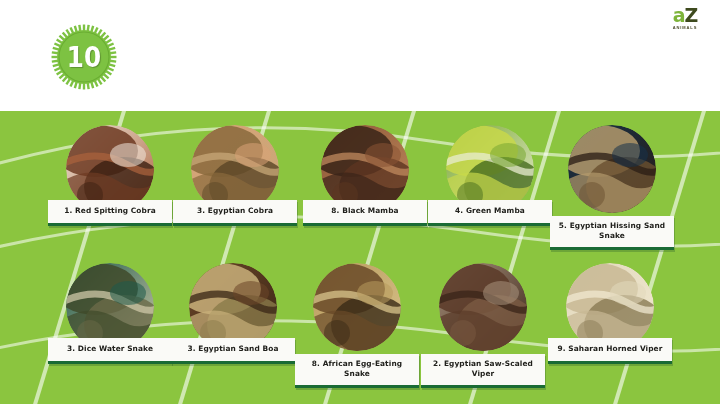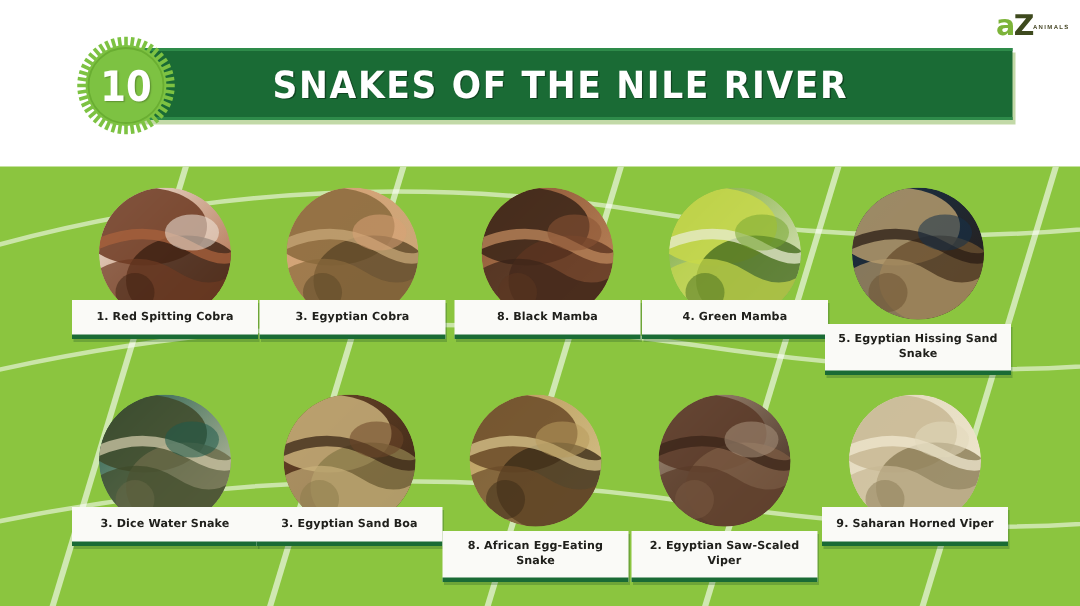--- a/index.html
+++ b/index.html
@@ -18,22 +18,22 @@
   
   .header-zone {
     position: absolute;
     left: 0; top: 0; width: 720px; height: 111px;
     background: #ffffff;
   }
   .logo {
     position: absolute;
     right: 14px; top: 4px;
     width: 42px; height: 26px;
-    display: flex; flex-direction: row;
-    align-items: center; justify-content: space-between;
+    display: flex; flex-direction: column;
+    align-items: center; justify-content: flex-end;
     line-height: 1;
   }
   .logo-mark {
     font-size: 19px; font-weight: bold;
     letter-spacing: -1px;
     font-family: "DejaVu Sans", sans-serif;
   }
   .logo-a { color: #7DB43A; }
   .logo-z { color: #3E4A1E; }
   .logo-sub {
@@ -136,23 +136,20 @@
 
 <div id="infographic">
 
   <div class="header-zone">
 
     <div class="logo">
       <div class="logo-mark"><span class="logo-a">a</span><span class="logo-z">Z</span></div>
       <div class="logo-sub">ANIMALS</div>
     </div>
 
-    <div class="banner">
-      <div class="banner-title">SNAKES OF THE NILE RIVER</div>
-    </div>
 
     <div class="badge">
       <svg viewBox="0 0 66 66">
         <g id="badge-teeth">
             <line x1="59" y1="33" x2="65.5" y2="33" stroke="#7DC242" stroke-width="2.4"></line>
             <line x1="58.73535748890425" y1="36.70018579510541" x2="65.1691968611303" y2="37.62523224388177" stroke="#7DC242" stroke-width="2.4"></line>
             <line x1="57.946817313976936" y1="40.32504647787717" x2="64.18352164247116" y2="42.15630809734647" stroke="#7DC242" stroke-width="2.4"></line>
             <line x1="56.65043187921748" y1="43.80079033804905" x2="62.56303984902185" y2="46.50098792256131" stroke="#7DC242" stroke-width="2.4"></line>
             <line x1="54.872591853610714" y1="47.05666125384553" x2="60.340739817013386" y2="50.57082656730692" stroke="#7DC242" stroke-width="2.4"></line>
             <line x1="52.64948893321072" y1="50.02637908257741" x2="57.561861166513395" y2="54.28297385322176" stroke="#7DC242" stroke-width="2.4"></line>

